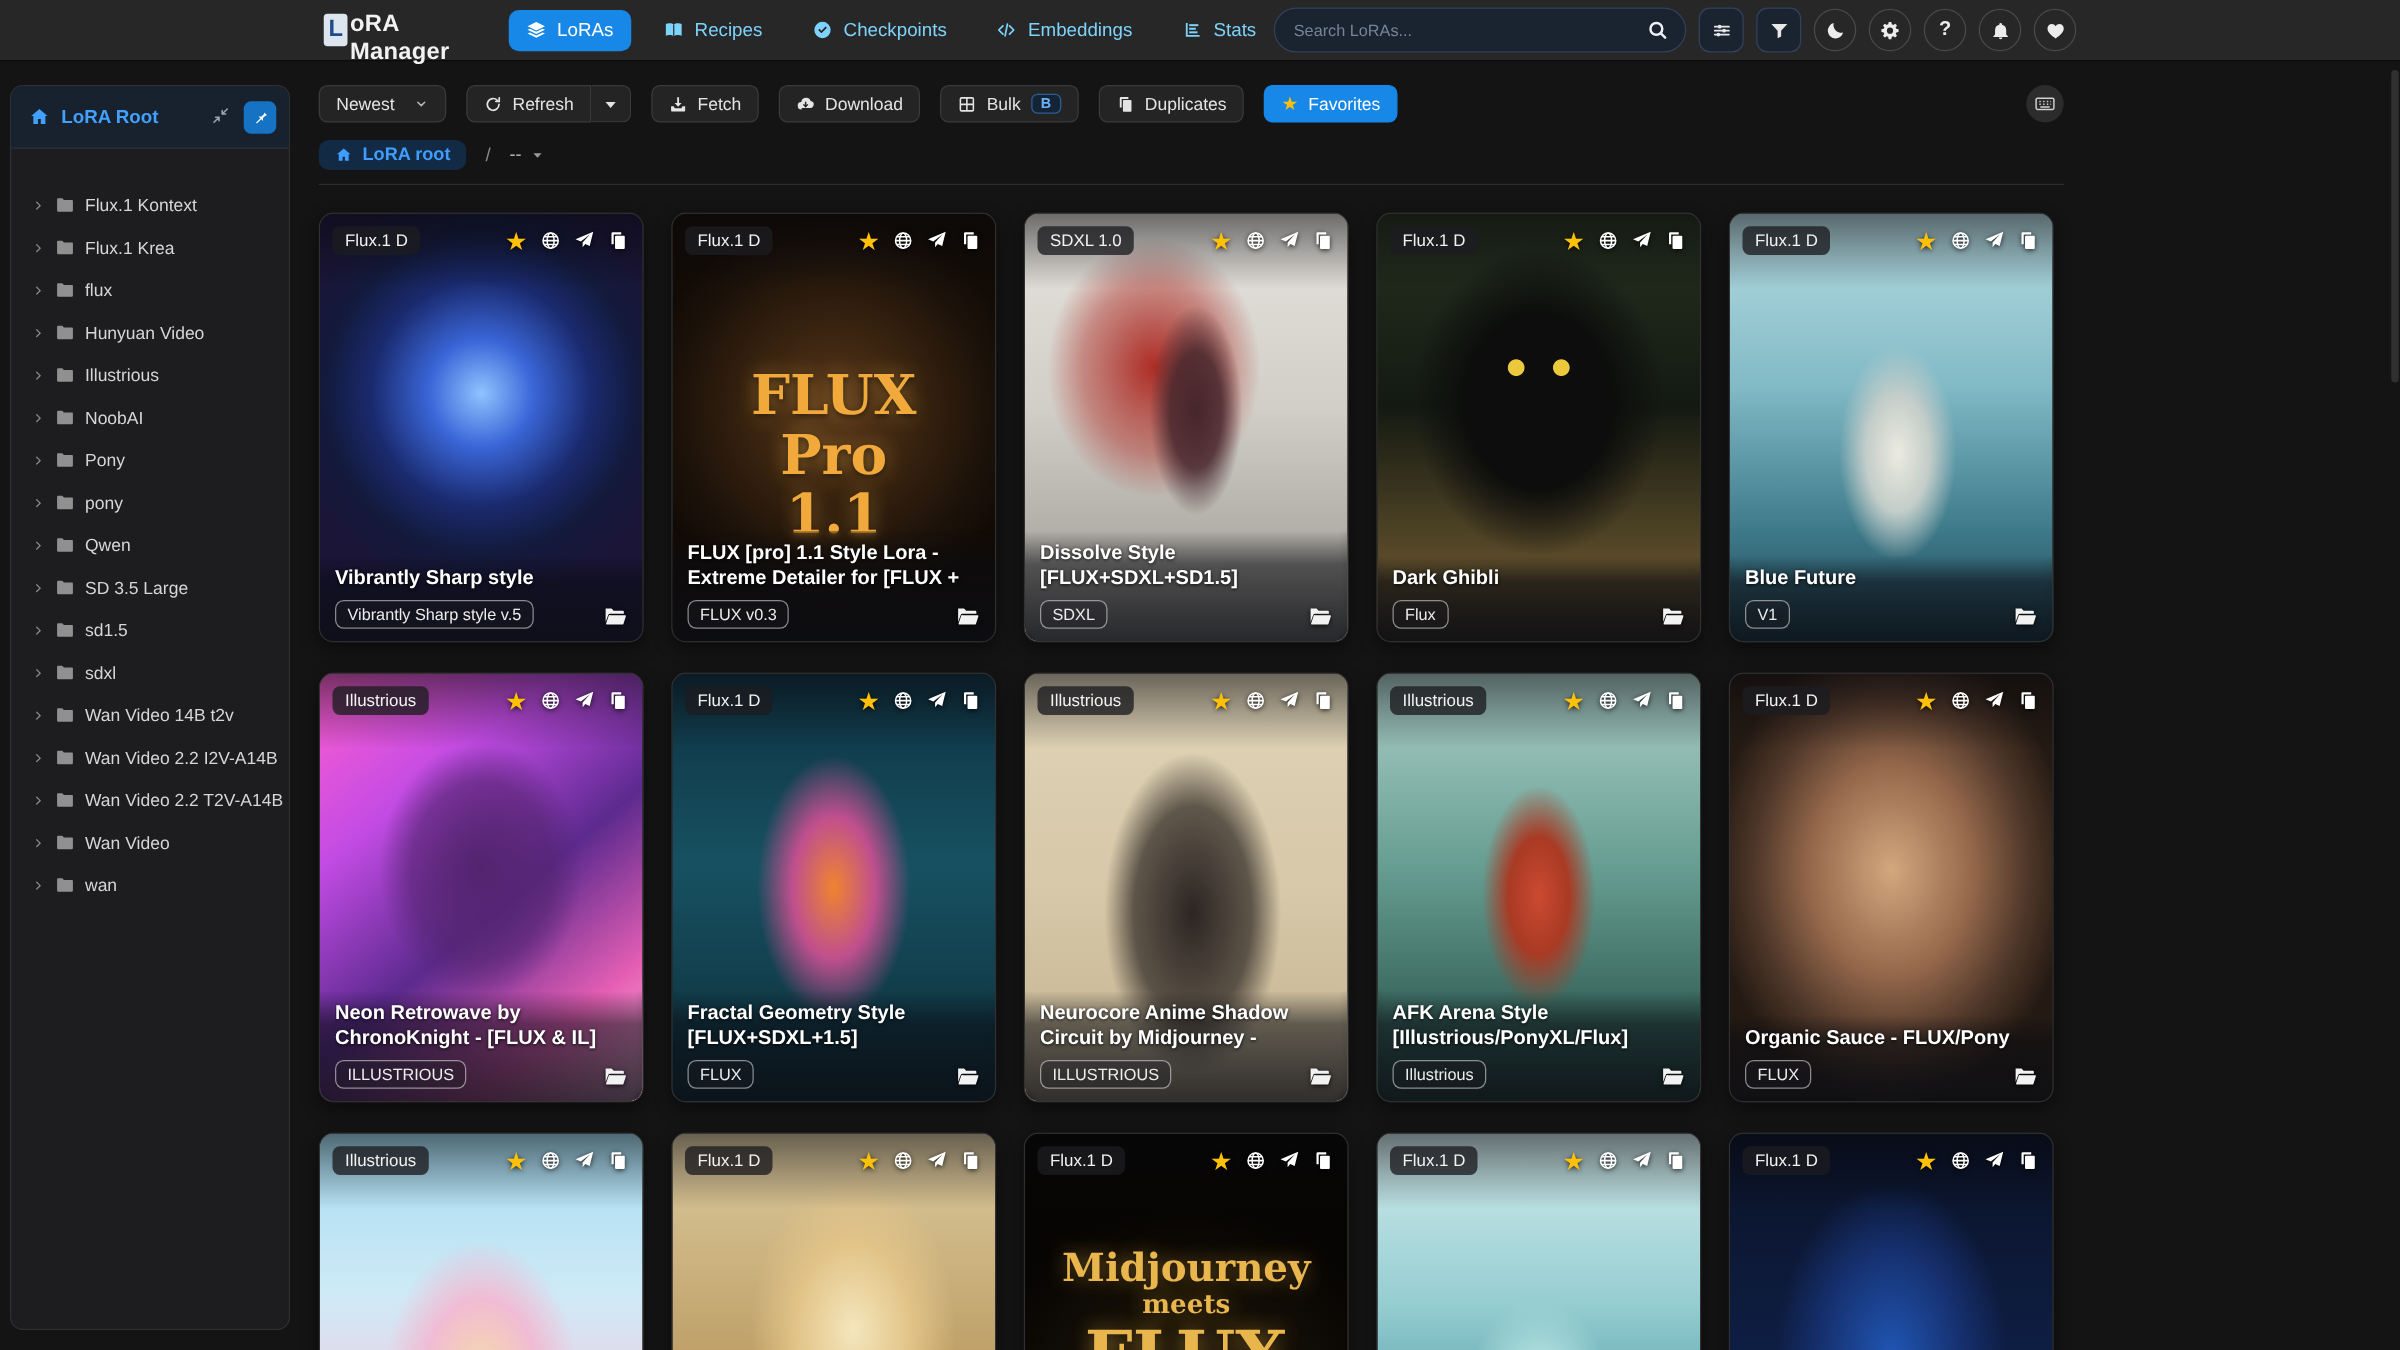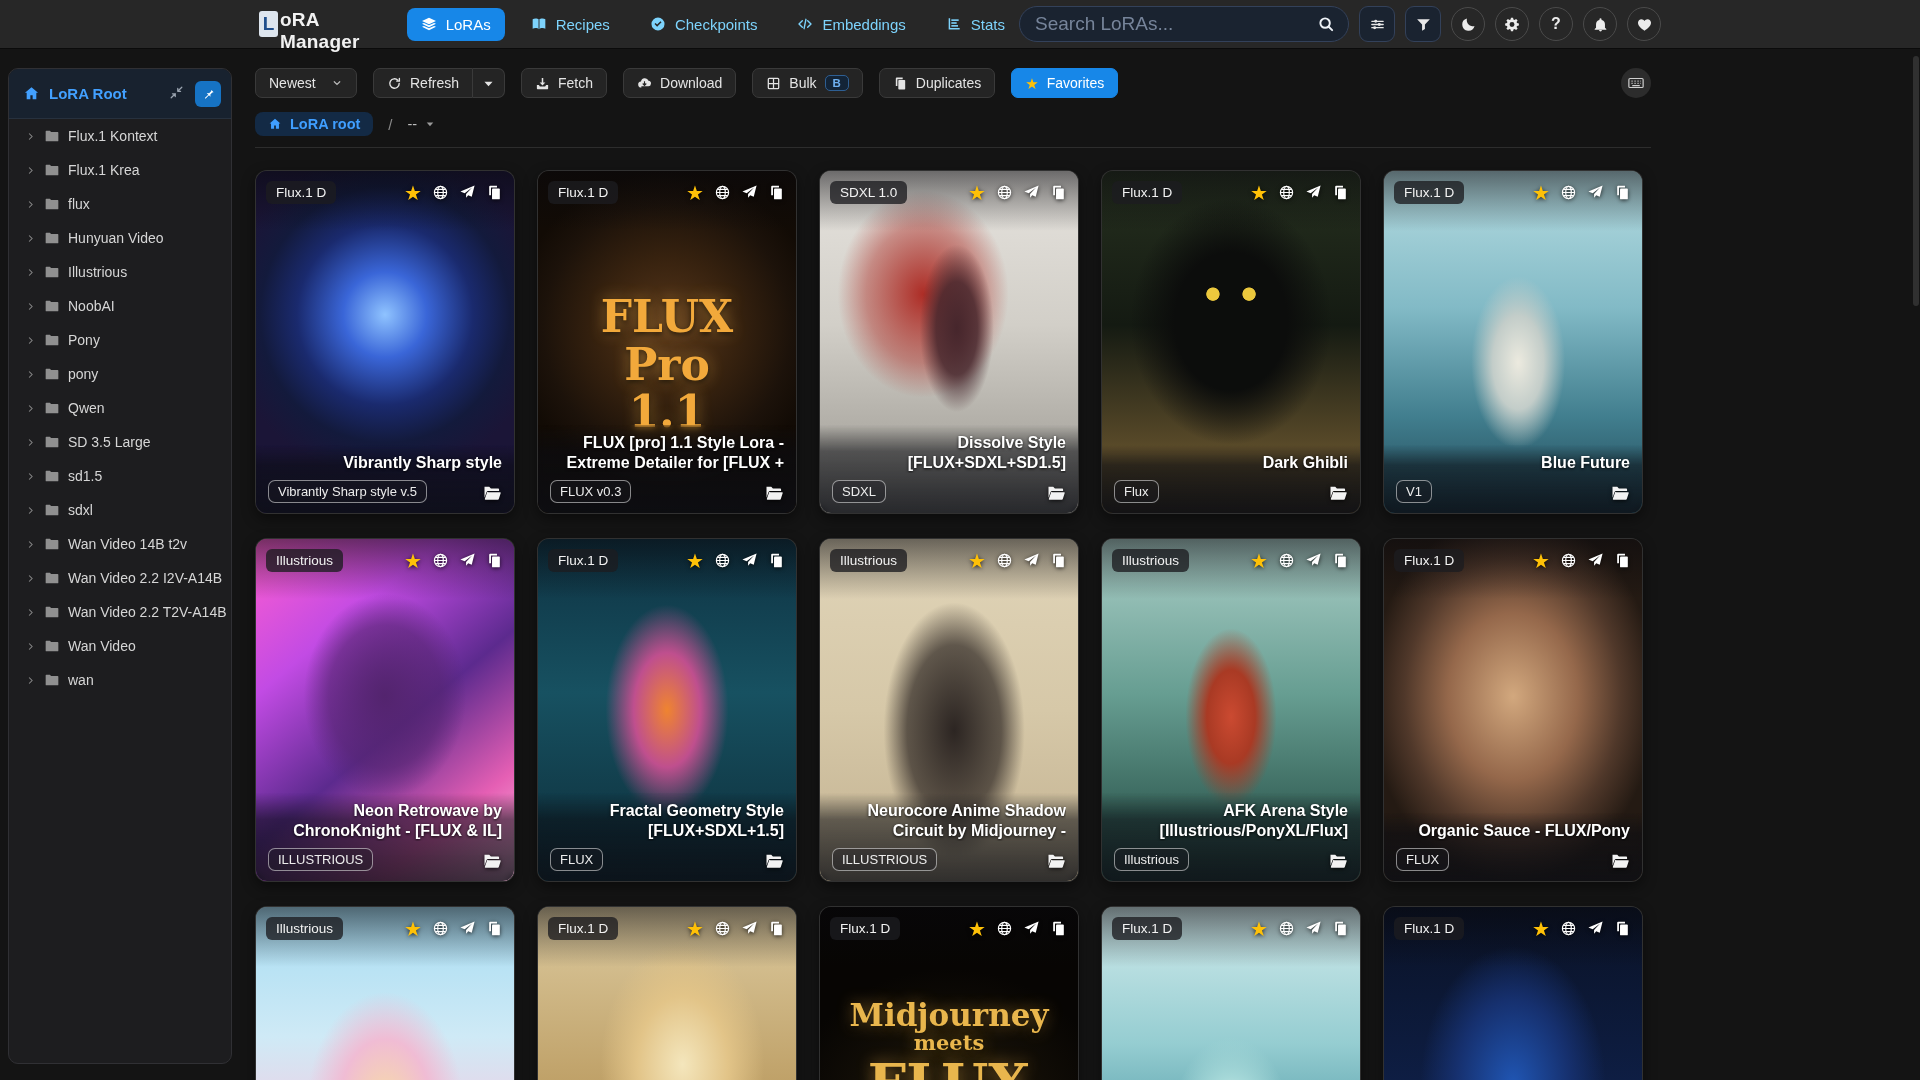--- a/index.html
+++ b/index.html
@@ -22,21 +22,21 @@
                 font-size:19px; display:flex; align-items:center; justify-content:center; border-radius:3px; }
   .logo-text { font-size:19px; font-weight:bold; color:#f2f2f2; letter-spacing:.2px; margin-left:2px;margin-top:14px; }
   .nav-items { display:flex; gap:12px; }
   .nav-item { display:flex; align-items:center; gap:9px; padding:8px 14px; border-radius:8px;
               font-size:15px; color:#7dd3fc; cursor:pointer; white-space:nowrap; }
   .nav-item.active { background:#1787e8; color:#fff; }
   .nav-item .icon svg { width:16px; height:16px; }
   .nav-right { margin-left:auto; display:flex; align-items:center; gap:10px; }
   .search-box { width:330px; height:36px; background:#1a2330; border:1px solid #33415a;
                 border-radius:18px; display:flex; align-items:center; padding:0 13px; gap:8px; }
-  .search-box input { flex:1; background:transparent; border:none; outline:none; color:#c4b5fd; font-size:19px; }
+  .search-box input { flex:1; background:transparent; border:none; outline:none; color:#c4b5fd; font-size:13px; }
   .search-box input::placeholder { color:#76849a; }
   .search-box .icon { color:#eef2f7; } .search-box .icon svg { width:18px; height:18px; }
   .sq-btn { width:36px; height:36px; border-radius:9px; background:#1a2330; border:1px solid #33415a;
             display:flex; align-items:center; justify-content:center; color:#e8e8e8; cursor:pointer; }
   .sq-btn svg { width:17px; height:17px; }
   .round-btn { width:34px; height:34px; border-radius:50%; background:transparent; border:1px solid #4a4a4a;
                display:flex; align-items:center; justify-content:center; color:#ececec; cursor:pointer; }
   .round-btn svg { width:17px; height:17px; }
   .qmark { font-weight:bold; font-size:16px; color:#ececec; }
 
@@ -45,21 +45,21 @@
              border:1px solid #303034; border-radius:10px; overflow:hidden; }
   .sidebar-header { height:50px; background:#18222f; border-bottom:1px solid #27313e;
                     display:flex; align-items:center; padding:0 10px 0 14px; gap:9px; }
   .sidebar-header .home { color:#42a0ff; } .sidebar-header .home svg { width:17px; height:17px; }
   .sidebar-title { color:#42a0ff; font-weight:bold; font-size:15px; flex:1; cursor:pointer; }
   .collapse-btn { color:#9aa4b0; background:none; border:none; padding:2px; cursor:pointer; }
   .collapse-btn svg { width:15px; height:15px; }
   .pin-btn { width:26px; height:26px; border-radius:6px; background:#1673c4; border:none; color:#fff;
              display:flex; align-items:center; justify-content:center; cursor:pointer; }
   .pin-btn svg { width:13px; height:13px; }
-  .tree { padding:0 7px; }
+  .tree { padding:28px 7px; }
   .tree-item { display:flex; align-items:center; gap:8px; height:34px; padding:0 9px; font-size:14px;
                color:#d6d6d6; border-radius:6px; cursor:pointer; white-space:nowrap; }
   .tree-item .chev { color:#8a8a8a; } .tree-item .chev svg { width:11px; height:11px; }
   .tree-item .fold { color:#909090; } .tree-item .fold svg { width:16px; height:16px; }
 
   
   .main { position:absolute; left:255px; top:68px; width:1396px; }
   .toolbar { position:relative; display:flex; align-items:center; gap:16px; height:30px; }
   .btn { height:30px; display:inline-flex; align-items:center; gap:8px; padding:0 13px;
          background:#242424; border:1px solid #3a3a3a; border-radius:7px; font-size:14px;
@@ -101,21 +101,21 @@
               background:linear-gradient(180deg, rgba(8,8,12,.55), rgba(8,8,12,0));
               display:flex; align-items:flex-start; justify-content:space-between; padding:10px 11px 0 10px; }
   .badge { background:rgba(28,28,32,.78); padding:4px 10px; border-radius:6px; font-size:13.5px;
            color:#f2f2f2; white-space:nowrap; }
   .card-icons { display:flex; align-items:center; gap:10px; margin-top:3px; }
   .ci { color:#fff; filter:drop-shadow(0 1px 2px rgba(0,0,0,.75)); cursor:pointer; }
   .ci svg { width:17px; height:17px; }
   .ci.star-ic { color:#ffc107; font-size:20px; line-height:1; margin-top:-3px; }
   .card-footer { position:absolute; left:0; right:0; bottom:0; padding:8px 12px 10px;
                  background:linear-gradient(180deg, rgba(10,12,18,0) 0%, rgba(10,12,18,.55) 30%, rgba(12,14,20,.8) 100%);
-                 backdrop-filter:blur(3px);text-align:right; }
+                 backdrop-filter:blur(3px); }
   .card-title { font-size:16px; font-weight:bold; color:#fff; line-height:1.25;
                 text-shadow:0 1px 3px rgba(0,0,0,.9);
                 display:-webkit-box; -webkit-line-clamp:2; -webkit-box-orient:vertical; overflow:hidden; }
   .footer-row { display:flex; align-items:flex-end; justify-content:space-between; margin-top:7px; }
   .tag { border:1px solid rgba(255,255,255,.5); background:rgba(30,30,34,.35); color:#ececec;
          font-size:13px; padding:3px 9px; border-radius:7px; max-width:205px; white-space:nowrap;
          overflow:hidden; text-overflow:ellipsis; }
   .folder-open { color:#f2f2f2; filter:drop-shadow(0 1px 2px rgba(0,0,0,.8)); }
   .folder-open svg { width:20px; height:20px; }
 

